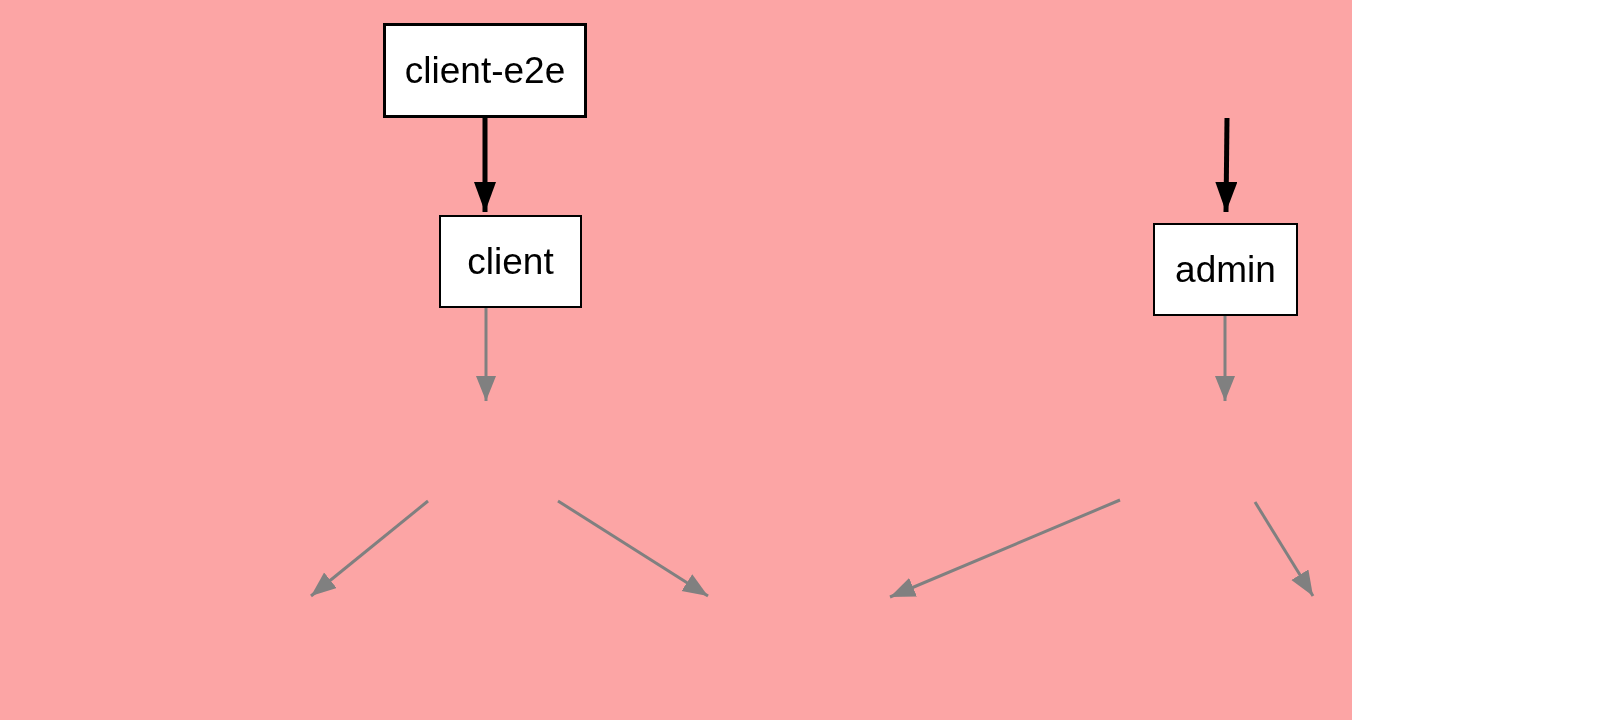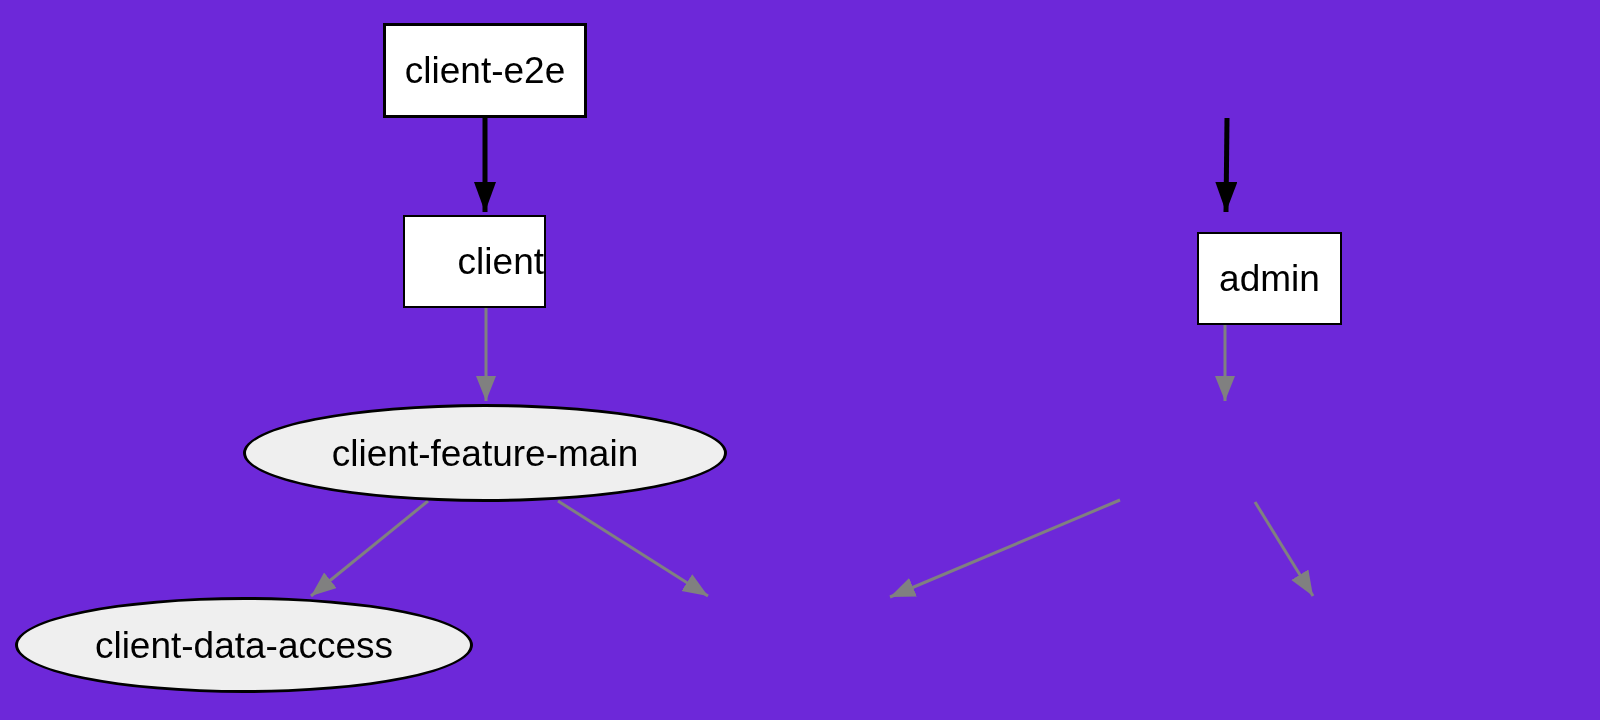--- a/index.html
+++ b/index.html
@@ -2,23 +2,23 @@
 <html><head>
 <meta charset="utf-8">
 <style>
   html, body {
     margin: 0;
     padding: 0;
     background: #ffffff;
   }
   #canvas {
     position: relative;
-    width: 1600px;
+    width: 1352px;
     height: 720px;
-    background: #6d28d9;
+    background: #fca5a5;
     font-family: "Liberation Sans", "DejaVu Sans", sans-serif;
     overflow: hidden;
   }
   #edges {
     position: absolute;
     left: 0;
     top: 0;
     width: 1600px;
     height: 720px;
   }
@@ -43,22 +43,22 @@
     border: 2px solid #000000;
   }
   .node-ellipse {
     background: #efefef;
     border: 3px solid #000000;
     border-radius: 50%;
   }
   
   #n-client-e2e { left: 383px; top: 23px;  width: 204px; height: 95px; }
   #n-admin-e2e  { left: 1117px; top: 23px; width: 220px; height: 95px; }
-  #n-client     { left: 403px; top: 215px; width: 143px; height: 93px; justify-content: flex-end; }
-  #n-admin      { left: 1153px; top: 232px; width: 145px; height: 93px; margin-left: 44px; }
+  #n-client     { left: 439px; top: 215px; width: 143px; height: 93px; }
+  #n-admin      { left: 1153px; top: 223px; width: 145px; height: 93px; }
   #n-client-feature-main       { left: 243px; top: 404px; width: 484px; height: 98px; }
   #n-admin-feature-permissions { left: 888px; top: 404px; width: 664px; height: 98px; }
   #n-client-data-access { left: 15px;   top: 597px; width: 458px; height: 96px; }
   #n-components-shared  { left: 532px;  top: 597px; width: 478px; height: 96px; }
   #n-admin-data-access  { left: 1093px; top: 597px; width: 480px; height: 96px; }
 </style>
 </head>
 <body>
 
 <div id="canvas">
@@ -89,24 +89,18 @@
 
 
   <div class="node node-box-thin" id="n-client">
     <span>client</span>
   </div>
 
   <div class="node node-box-thin" id="n-admin">
     <span>admin</span>
   </div>
 
-  <div class="node node-ellipse" id="n-client-feature-main">
-    <span>client-feature-main</span>
-  </div>
 
 
-  <div class="node node-ellipse" id="n-client-data-access">
-    <span>client-data-access</span>
-  </div>
 
 
 
 </div>
 
 </body></html>

